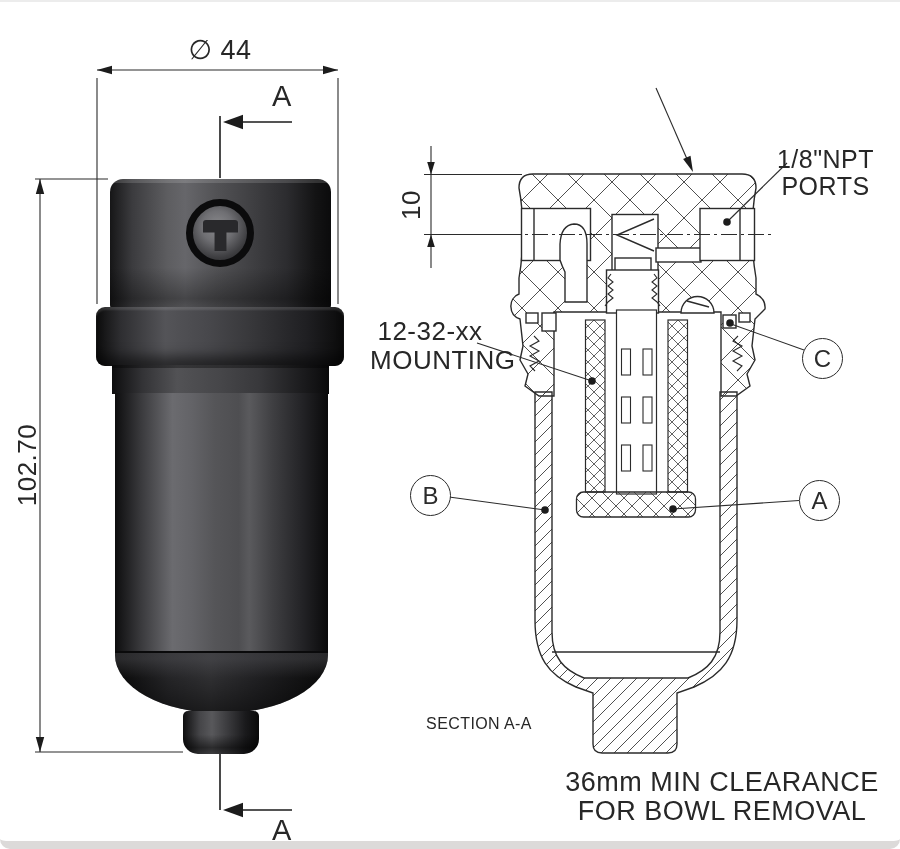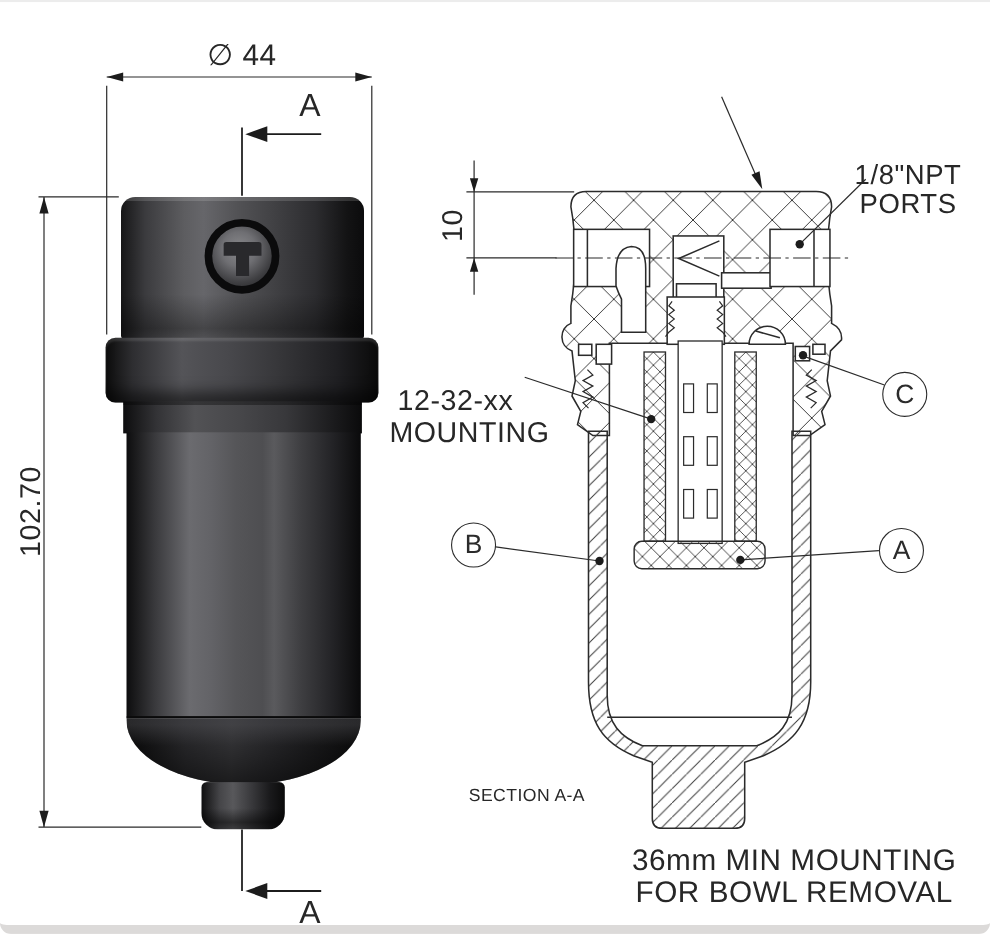--- a/index.html
+++ b/index.html
@@ -179,33 +179,33 @@
   </svg>
 
 
   <div class="note txt" style="left:768px;top:144px;width:115px;font-size:25px;line-height:27px;">
     <div>1/8"NPT</div>
     <div>PORTS</div>
   </div>
 
   <div class="dimtext rot txt" style="left:381px;top:188px;width:60px;height:30px;">10</div>
 
-  <div class="note txt" style="left:354px;top:315px;width:120px;margin-top:33px;">
+  <div class="note txt" style="left:370px;top:315px;width:120px;">
     <div>12-32-xx</div>
     <div>MOUNTING</div>
   </div>
 
   <div class="callout" style="left:410px;top:473px;">B</div>
   <div class="callout" style="left:799px;top:478px;">A</div>
   <div class="callout" style="left:802px;top:336px;">C</div>
 
   <div class="note txt" style="left:414px;top:713px;width:130px;font-size:16px;letter-spacing:.4px;line-height:18px;">SECTION A-A</div>
 
   <div class="note txt" style="left:546px;top:766px;width:352px;font-size:27px;line-height:29px;">
-    <div>36mm MIN MOUNTING</div>
+    <div>36mm MIN CLEARANCE</div>
     <div>FOR BOWL REMOVAL</div>
   </div>
 
   <div class="note txt" style="left:150px;top:34px;width:140px;font-size:27px;">∅ 44</div>
 
   <div class="dimtext rot txt" style="left:-13px;top:443px;width:80px;height:40px;">102.70</div>
 
   <div class="note txt" style="left:262px;top:80px;width:40px;font-size:29px;">A</div>
   <div class="note txt" style="left:262px;top:814px;width:40px;font-size:29px;">A</div>
 

